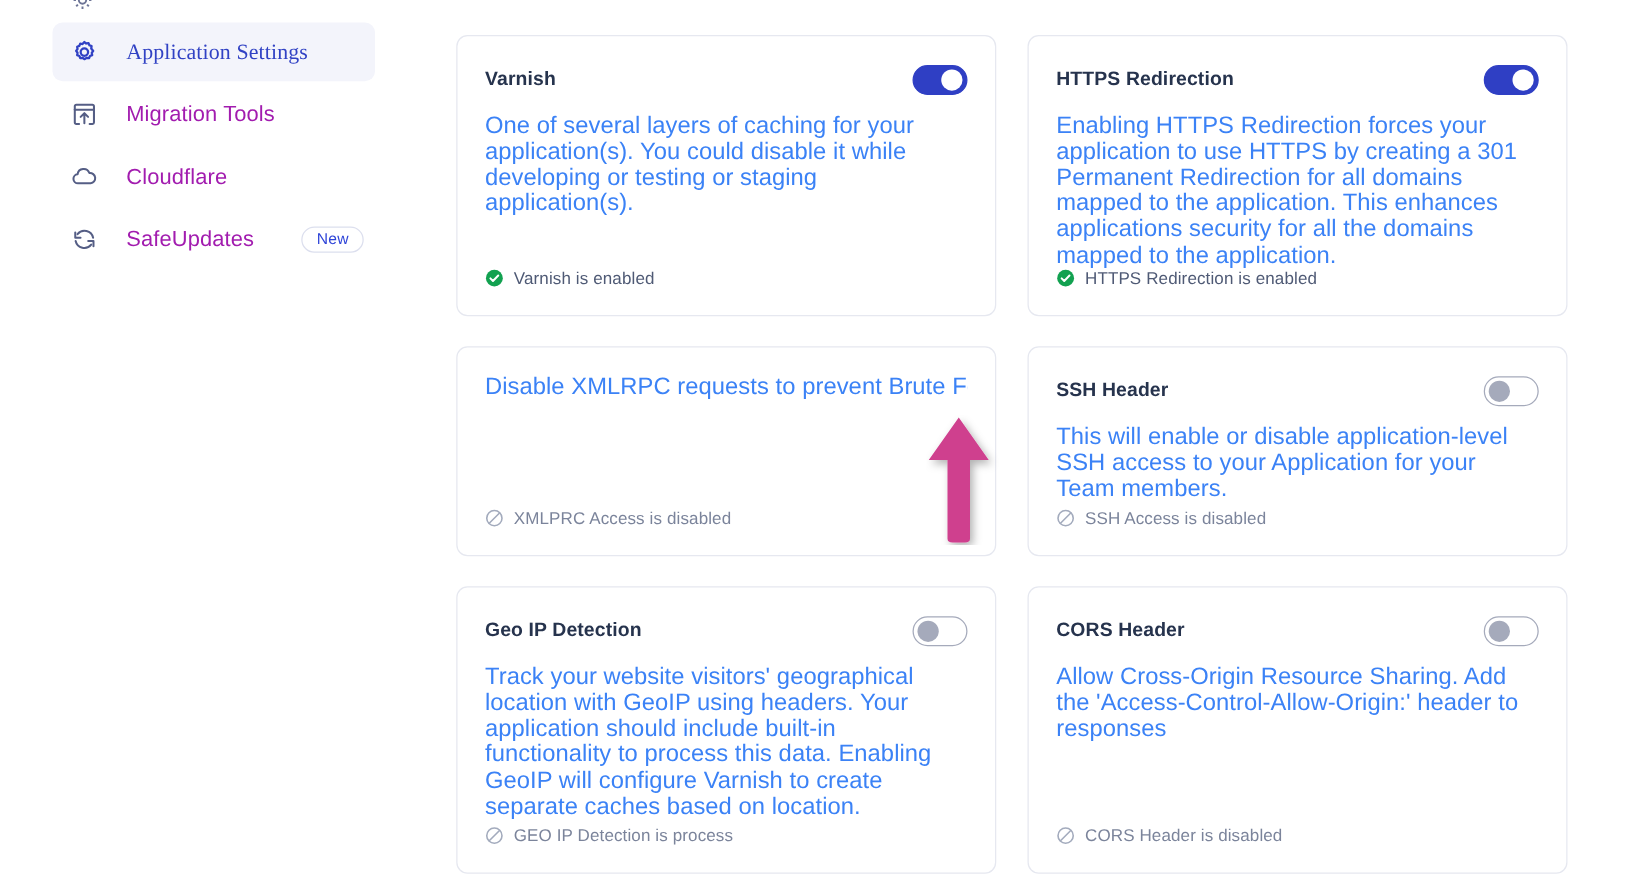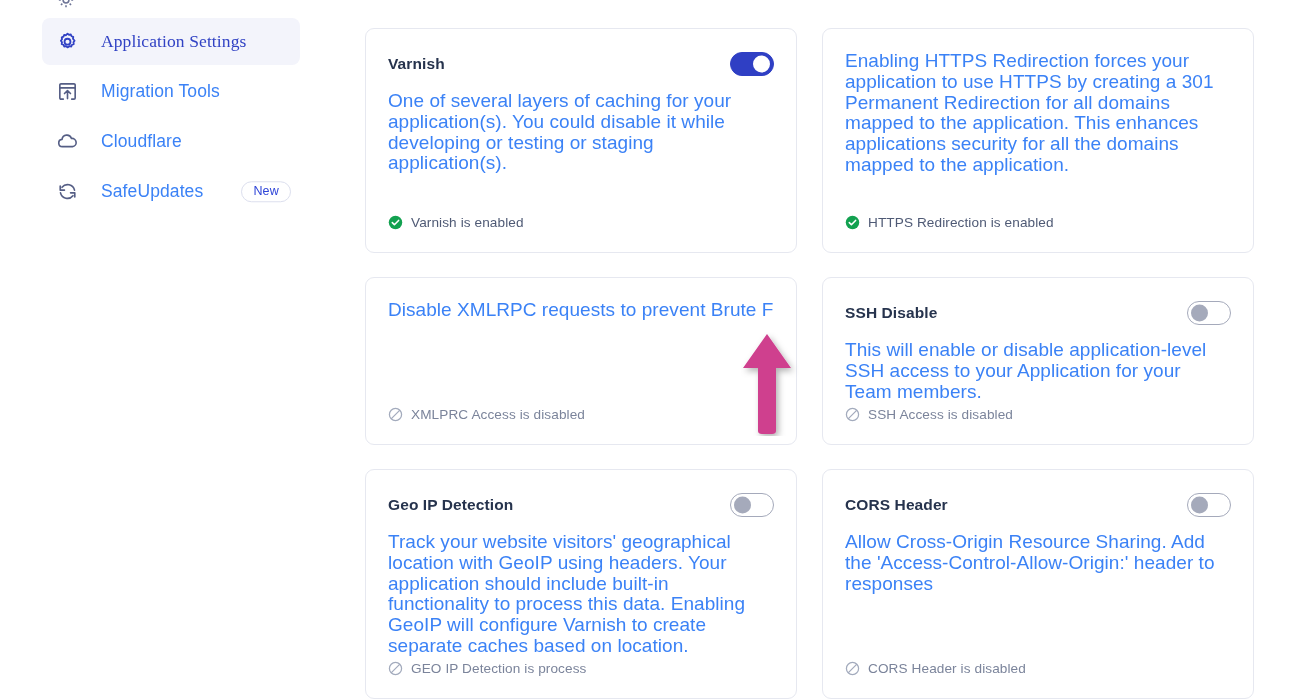--- a/index.html
+++ b/index.html
@@ -74,21 +74,21 @@
     align-items: center;
     justify-content: center;
     color: #555e85;
   }
   .sidebar-item.active .sidebar-icon { color: #3142c4; }
 
   .sidebar-label {
     margin-left: 22px;
     font-size: 17.5px;
     letter-spacing: 0.1px;
-    color: #3b82f6;
+    color: #a21caf;
     white-space: nowrap;
   }
   .sidebar-item.active .sidebar-label {
     color: #3142c4;
     font-family: Liberation Serif, serif;
   }
 
   .new-badge {
     position: absolute;
     right: 9px;
@@ -297,20 +297,26 @@
         <div class="card-status enabled">
           <svg class="status-icon" viewBox="0 0 16 16">
             <circle cx="8" cy="8" r="7.2" fill="#12a150"></circle>
             <path d="M4.6 8.2l2.2 2.2 4.5-4.6" fill="none" stroke="#ffffff" stroke-width="1.7" stroke-linecap="round" stroke-linejoin="round"></path>
           </svg>
           <span>Varnish is enabled</span>
         </div>
       </section>
 
       <section class="card h-tall">
+        <div class="card-head">
+          <span class="card-title">HTTPS Redirection</span>
+          <span class="toggle on">
+              <span class="knob"></span>
+            </span>
+        </div>
         <p class="card-desc">Enabling HTTPS Redirection forces your application to use HTTPS by creating a 301 Permanent Redirection for all domains mapped to the application. This enhances applications security for all the domains mapped to the application.</p>
         <div class="card-status enabled">
           <svg class="status-icon" viewBox="0 0 16 16">
             <circle cx="8" cy="8" r="7.2" fill="#12a150"></circle>
             <path d="M4.6 8.2l2.2 2.2 4.5-4.6" fill="none" stroke="#ffffff" stroke-width="1.7" stroke-linecap="round" stroke-linejoin="round"></path>
           </svg>
           <span>HTTPS Redirection is enabled</span>
         </div>
       </section>
 
@@ -324,21 +330,21 @@
           <svg class="status-icon" viewBox="0 0 16 16" fill="none" stroke="#a3abbd" stroke-width="1.35">
             <circle cx="8" cy="8" r="6.5"></circle>
             <path d="M3.6 12.4L12.4 3.6" stroke-linecap="round"></path>
           </svg>
           <span>XMLPRC Access is disabled</span>
         </div>
       </section>
 
       <section class="card h-short">
         <div class="card-head">
-          <span class="card-title">SSH Disable</span>
+          <span class="card-title">SSH Header</span>
           <span class="toggle off">
               <span class="knob"></span>
             </span>
         </div>
         <p class="card-desc">This will enable or disable application-level SSH access to your Application for your Team members.</p>
         <div class="card-status disabled">
           <svg class="status-icon" viewBox="0 0 16 16" fill="none" stroke="#a3abbd" stroke-width="1.35">
             <circle cx="8" cy="8" r="6.5"></circle>
             <path d="M3.6 12.4L12.4 3.6" stroke-linecap="round"></path>
           </svg>

